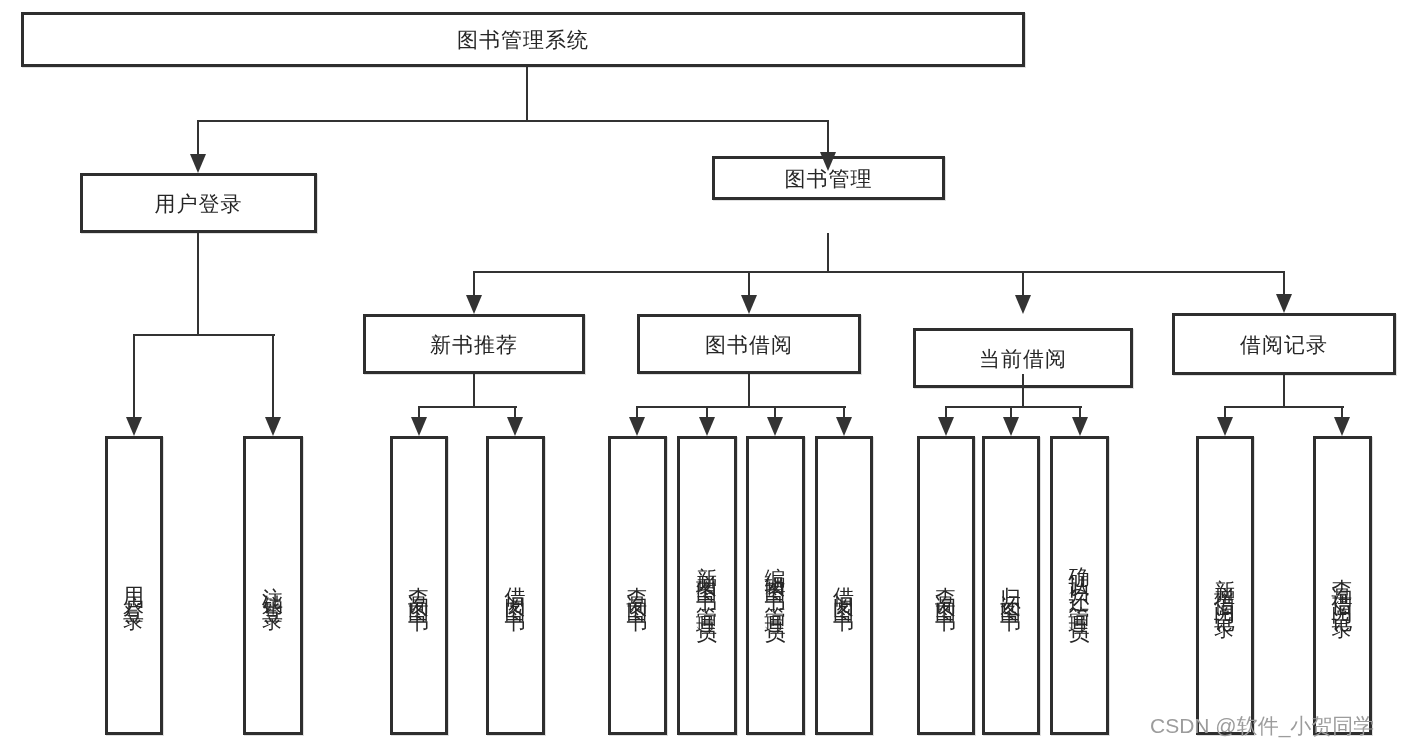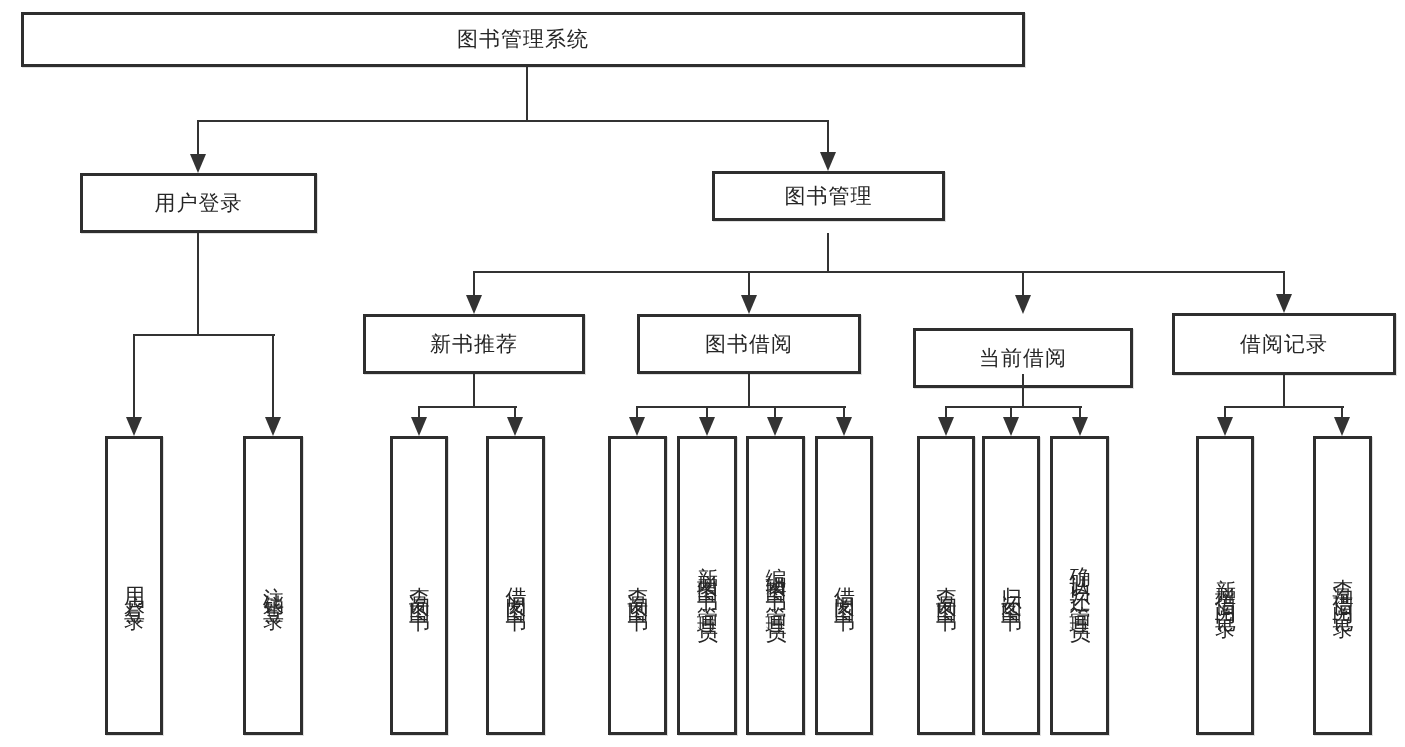--- a/index.html
+++ b/index.html
@@ -6,21 +6,21 @@
     --line:#333333;
     --box-border:#2e2e2e;
     --text:#262626;
     --watermark:#9c9c9c;
     --background:#ffffff;
   }
   html,body{margin:0;padding:0;background:var(--background);}
   .canvas{
     position:relative;width:1405px;height:747px;background:var(--background);
     overflow:hidden;
-    font-family:Liberation Serif, serif;
+    font-family:Liberation Sans, sans-serif;
     color:var(--text);
   }
   .box{
     position:absolute;box-sizing:border-box;
     border:3px solid var(--box-border);
     background:var(--background);
     display:flex;align-items:center;justify-content:center;
     font-size:21px;line-height:1;letter-spacing:1px;
     box-shadow:1px 1px 0 rgba(0,0,0,0.12);
   }
@@ -48,21 +48,21 @@
 <div class="canvas">
 
   <div class="box" style="left:21px;top:12px;width:1004px;height:55px">
     <span>图书管理系统</span>
   </div>
 
   <div class="box" style="left:80px;top:173px;width:237px;height:60px">
     <span>用户登录</span>
   </div>
 
-  <div class="box" style="left:712px;top:171px;width:233px;height:50px">
+  <div class="box" style="left:712px;top:156px;width:233px;height:44px">
     <span>图书管理</span>
   </div>
 
   <div class="box" style="left:637px;top:314px;width:224px;height:60px">
     <span>图书借阅</span>
   </div>
 
   <div class="box" style="left:363px;top:314px;width:222px;height:60px">
     <span>新书推荐</span>
   </div>
@@ -209,14 +209,15 @@
   <div class="hline" style="left:1224px;top:406px;width:120px"></div>
   <div class="arrow" style="left:1217px;top:407px;height:29px">
       <div class="stem"></div>
       <div class="tip"></div>
     </div>
   <div class="arrow" style="left:1334px;top:407px;height:29px">
       <div class="stem"></div>
       <div class="tip"></div>
     </div>
 
+  <div class="watermark">CSDN @软件_小贺同学</div>
 
 </div>
 
 </body></html>

